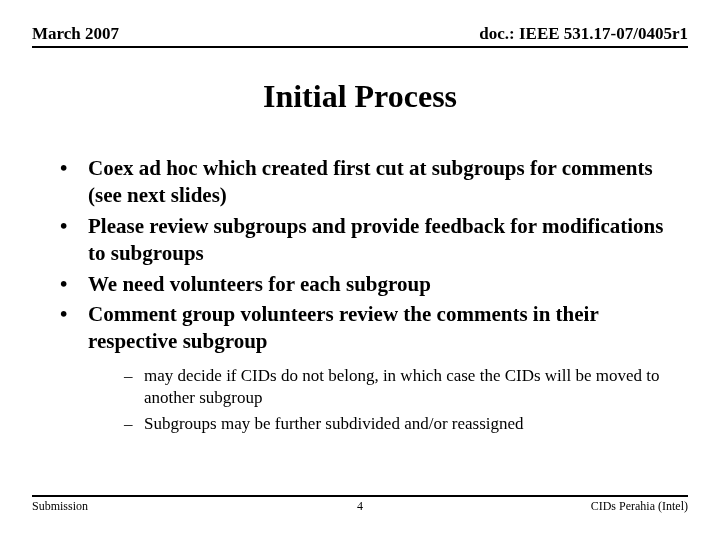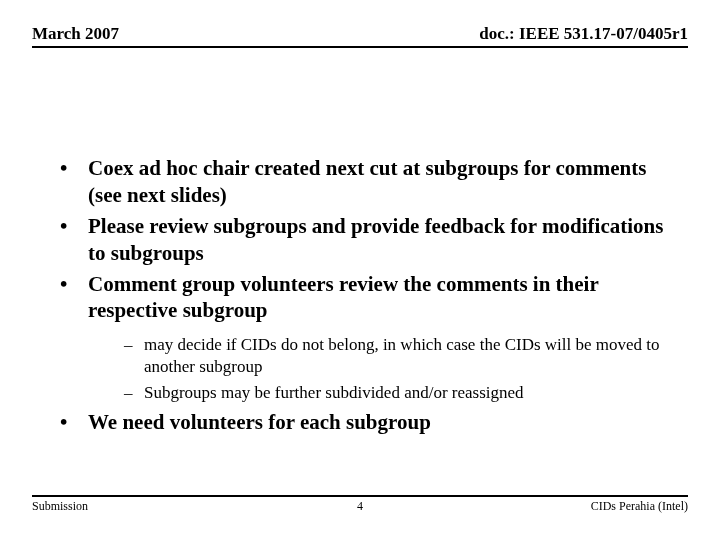--- a/index.html
+++ b/index.html
@@ -109,32 +109,33 @@
 </head>
 <body>
 
 <div class="slide">
 
   <div class="header">
     <span>March 2007</span>
     <span>doc.: IEEE 531.17-07/0405r1</span>
   </div>
 
+  <div class="title">Initial Process</div>
 
   <div class="content">
     <ul class="main">
-      <li><span>Coex ad hoc chair created next cut at subgroups for comments (see next slides)</span></li>
+      <li><span>Coex ad hoc which created first cut at subgroups for comments (see next slides)</span></li>
       <li><span>Please review subgroups and provide feedback for modifications to subgroups</span></li>
+      <li><span>We need volunteers for each subgroup</span></li>
       <li><span>Comment group volunteers review the comments in their respective subgroup</span>
         <ul class="sub">
           <li><span>may decide if CIDs do not belong, in which case the CIDs will be moved to another subgroup</span></li>
           <li><span>Subgroups may be further subdivided and/or reassigned</span></li>
         </ul>
       </li>
-      <li><span>We need volunteers for each subgroup</span></li>
     </ul>
   </div>
 
   <div class="footer">
     <span class="left">Submission</span>
     <span class="center">4</span>
     <span class="right">CIDs Perahia (Intel)</span>
   </div>
 
 </div>

